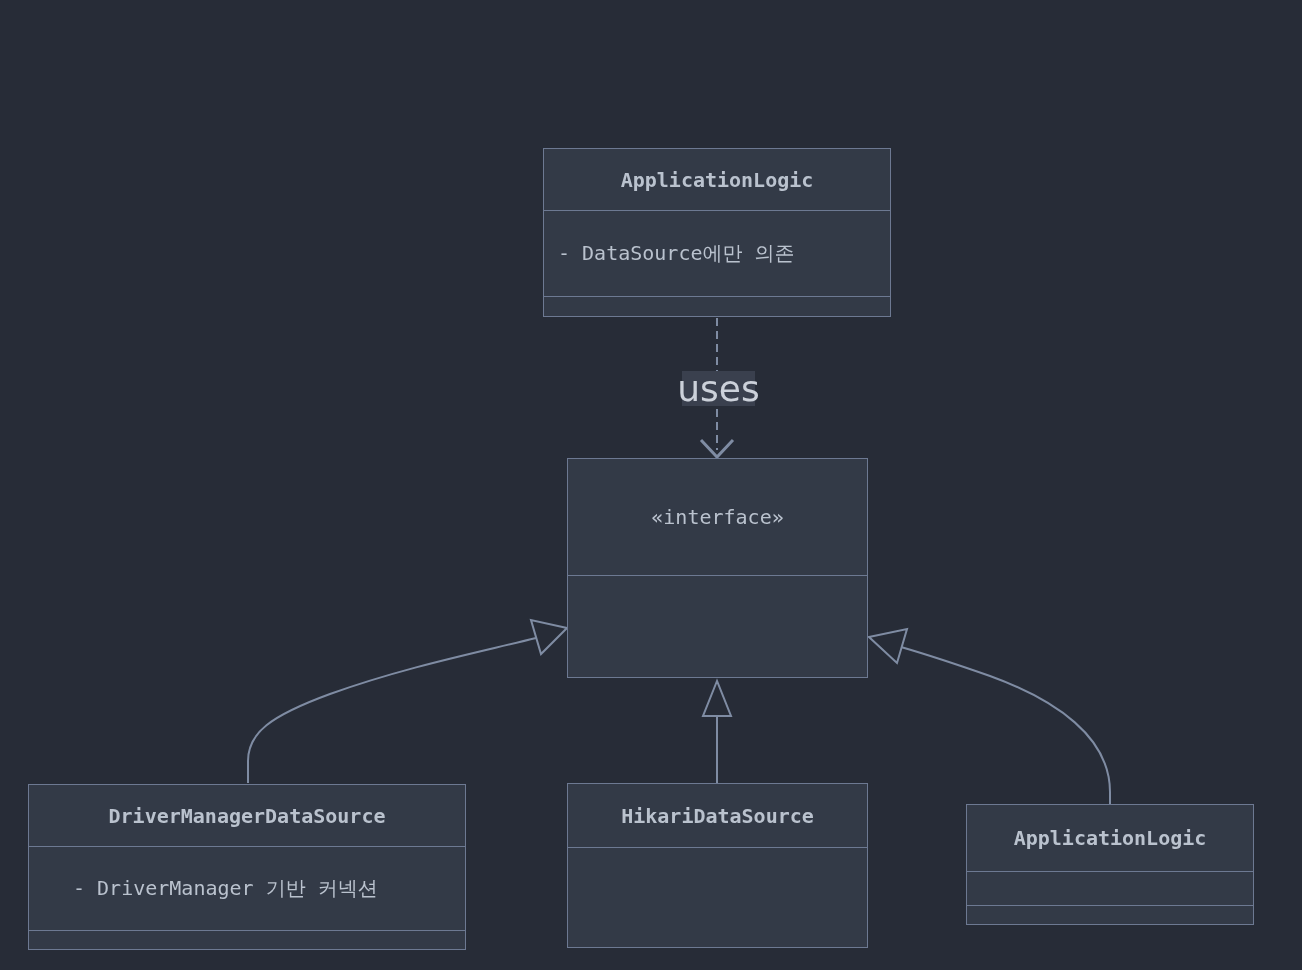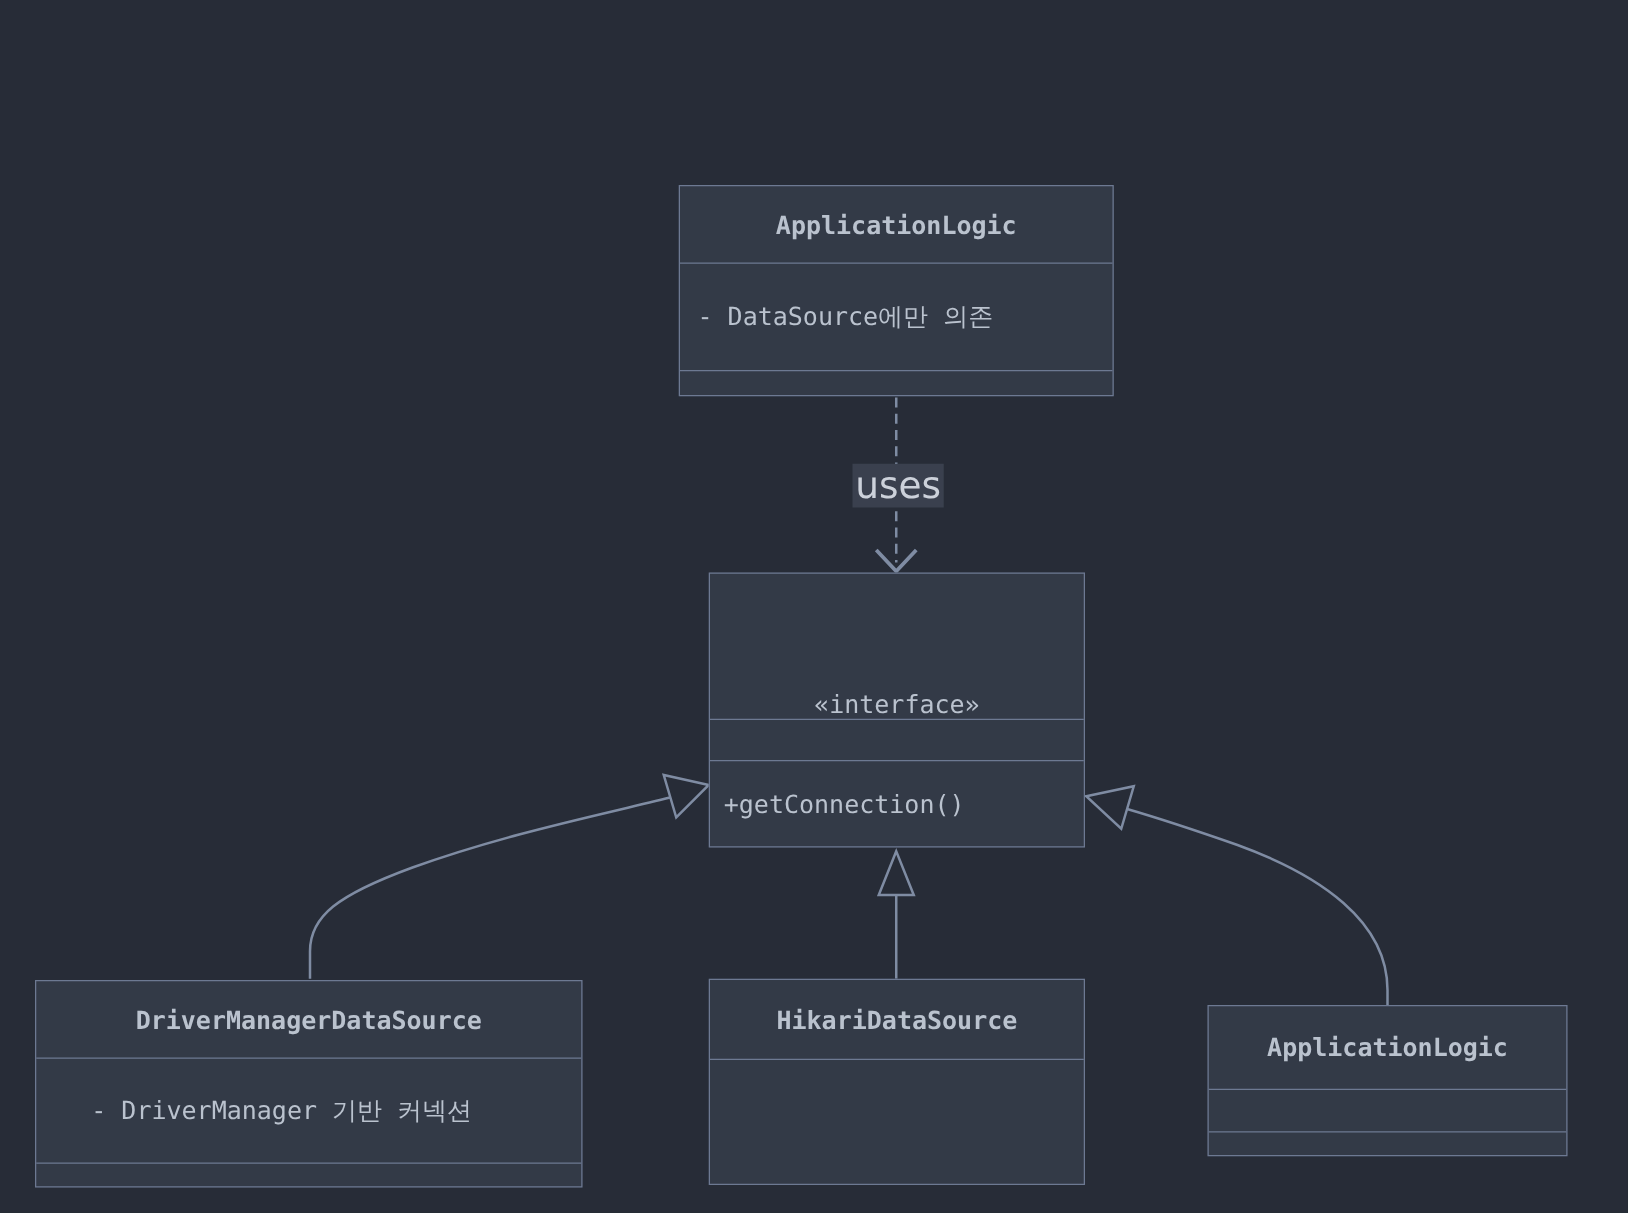--- a/index.html
+++ b/index.html
@@ -65,21 +65,21 @@
   }
   .edge-label {
     position: absolute;
     left: 682px;
     top: 371px;
     width: 73px;
     height: 35px;
     background: #3a404e;
     color: #ccd1da;
     font-family: "DejaVu Sans", "Liberation Sans", sans-serif;
-    font-size: 30px;
+    font-size: 36px;
     display: flex;
     align-items: center;
     justify-content: center;
   }
 </style>
 </head>
 <body>
 
 <div id="canvas">
 
@@ -104,27 +104,24 @@
     <div class="row title" style="height:61px;">
       <span>ApplicationLogic</span>
     </div>
     <div class="row members" style="height:86px;">
       <div>- DataSource에만 의존</div>
     </div>
     <div class="row footer"></div>
   </div>
 
   <div class="class-node" style="left:567px; top:458px; width:301px; height:220px;">
-    <div class="row title stacked" style="height:116px;justify-content:flex-end;">
+    <div class="row title stacked" style="height:116px;">
       <span class="stereotype">«interface»</span>
     </div>
     <div class="row members" style="height:33px;"></div>
-    <div class="row members methods footer">
-      <div>+getConnection()</div>
-    </div>
   </div>
 
   <div class="class-node" style="left:28px; top:784px; width:438px; height:166px;">
     <div class="row title" style="height:61px;">
       <span>DriverManagerDataSource</span>
     </div>
     <div class="row members" style="height:84px;padding-left:44px;">
       <div>- DriverManager 기반 커넥션</div>
     </div>
     <div class="row footer"></div>

